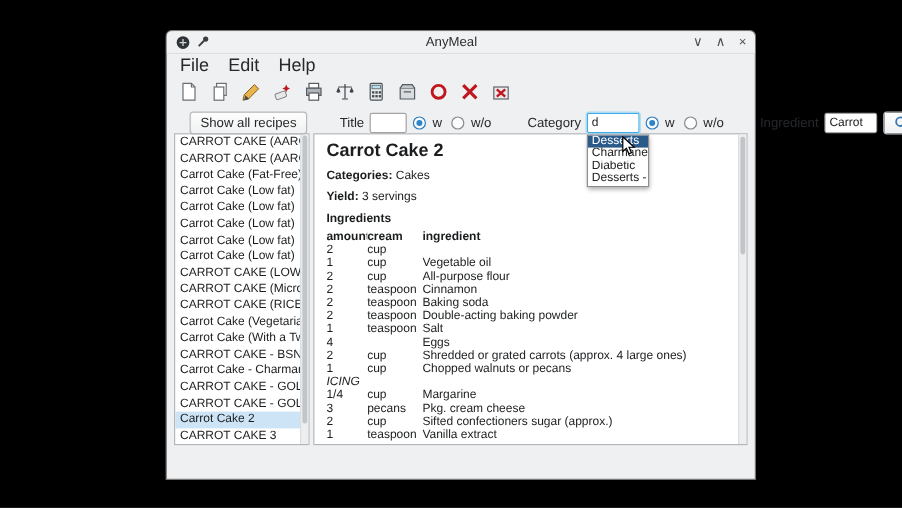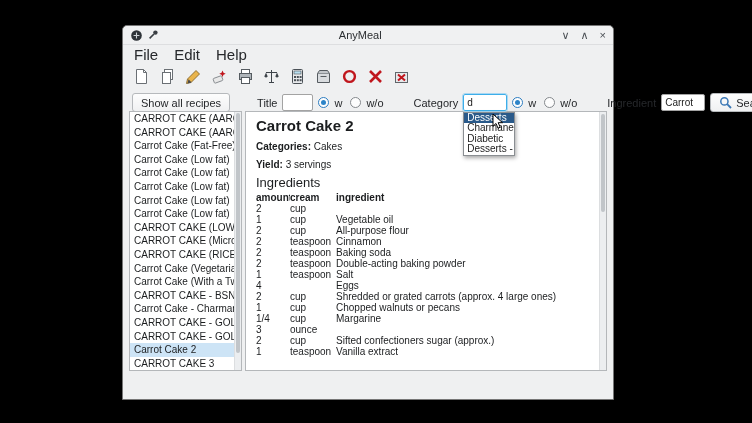--- a/index.html
+++ b/index.html
@@ -1,41 +1,41 @@
 <!DOCTYPE html>
 <html><head>
 <meta charset="utf-8">
 <style>
   * { margin:0; padding:0; box-sizing:border-box; }
   html,body { background:#000; }
   body { font-family:"Liberation Sans", sans-serif; }
   .stage { position:relative; width:752px; height:423px; background:#000; overflow:hidden; }
 
-  .window { position:absolute; left:122px; top:25px; width:492px; height:375px;
+  .window { position:absolute; left:138px; top:25px; width:492px; height:375px;
     background:#eff0f1; border:1px solid #767676; border-radius:5px 5px 0 0;
     box-shadow:0 2px 10px rgba(0,0,0,.6); }
 
   
   .titlebar { display:flex; align-items:center; height:19px; padding:0 7px;
     background:#f0f1f2; border-bottom:1px solid #dddee0; border-radius:5px 5px 0 0; }
   .titlebar .ticons { display:flex; align-items:center; gap:4px; }
   .win-title { flex:1; text-align:center; font-size:11px; color:#2b2e31; }
   .win-controls { display:flex; align-items:center; gap:11px; font-size:11px; color:#4a4f54; }
   .win-controls span { cursor:default; line-height:11px; }
 
   
   .menubar { display:flex; align-items:center; height:18px; padding:0 4px; font-size:15px; color:#26282b; gap:2px; }
   .menu-item { padding:1px 7px; border-radius:2px; }
 
   
   .toolbar { display:flex; align-items:center; height:27px; padding:0 9px; gap:7px; }
   .tbtn { width:19px; height:19px; display:inline-flex; align-items:center; justify-content:center; border-radius:2px; }
 
   
-  .filterbar { position:relative; z-index:10; display:flex; align-items:center; height:25px; padding:0 9px; gap:5px; font-size:11px; color:#26282b; }
+  .filterbar { position:relative; z-index:10; display:flex; align-items:center; height:25px; padding:0 19px; gap:5px; font-size:11px; color:#26282b; }
   .btn { display:inline-flex; align-items:center; gap:4px; background:linear-gradient(#fdfdfd,#f0f1f2);
     border:1px solid #b6b9bc; border-radius:3px; font-size:11px; color:#26282b; padding:2px 8px; height:19px; white-space:nowrap; }
   .txt { height:17px; border:1px solid #a3a3a3; border-radius:2px; background:#fff; font-size:10px;
     font-family:"Liberation Sans",sans-serif; padding:0 3px; color:#222; }
   .txt.focused { border:1px solid #3daee9; outline:1px solid #a9d7f2; }
   .w-title { width:31px; } .w-cat { width:44px; } .w-ing { width:44px; }
   .radio { width:11px; height:11px; border:1px solid #85898d; border-radius:50%; background:#fdfdfd;
     display:inline-flex; align-items:center; justify-content:center; flex:none; }
   .radio .dot { display:none; width:5px; height:5px; border-radius:50%; background:#2d84c8; }
   .radio.checked { border-color:#2d7dc1; }
@@ -61,21 +61,21 @@
   .vscroll { position:absolute; right:0; top:0; bottom:0; width:7px; background:#eceef0; border-left:1px solid #dcdee0; }
   .vscroll .handle { position:absolute; left:1px; right:1px; border-radius:3px; background:#c1c5c9; }
 
   .recipe-view { position:absolute; left:122px; top:85px; width:362px; height:260px; background:#fff;
     border:1px solid #b4b7ba; overflow:hidden; }
   .recipe-inner { padding:5px 10px 0 10px; color:#1b1d1f; }
   .recipe-title { font-size:15px; line-height:18px; font-weight:bold; margin:0 0 6px; }
   .meta-line { font-size:10px; line-height:12px; margin:0 0 6px; }
   .meta-line .lab { font-weight:bold; }
   .meta-line.yield { margin-bottom:5px; }
-  .ing-heading { font-size:13px; line-height:13px; font-weight:normal; margin:2px 0 3px; }
+  .ing-heading { font-size:10px; line-height:13px; font-weight:bold; margin:2px 0 3px; }
   .ing-table { font-size:10px; }
   .ing-row { display:grid; grid-template-columns:34px 46px 1fr; line-height:11px; }
   .ing-row.header { font-weight:bold; }
   .ing-row.em { font-style:italic; }
   .ing-row span { white-space:nowrap; overflow:hidden; }
 </style>
 </head>
 <body>
 
 <div class="stage">
@@ -316,28 +316,34 @@
               <div class="ing-row">
                 <span>2</span>
                 <span>cup</span>
                 <span>Shredded or grated carrots (approx. 4 large ones)</span>
               </div>
               <div class="ing-row">
                 <span>1</span>
                 <span>cup</span>
                 <span>Chopped walnuts or pecans</span>
               </div>
+              <div class="ing-row em">
+                <span>ICING</span>
+                <span></span>
+                <span></span>
+              </div>
               <div class="ing-row">
                 <span>1/4</span>
                 <span>cup</span>
                 <span>Margarine</span>
               </div>
               <div class="ing-row">
                 <span>3</span>
-                <span>ounce</span>
+                <span>pecans</span>
+                <span>Pkg. cream cheese</span>
               </div>
               <div class="ing-row">
                 <span>2</span>
                 <span>cup</span>
                 <span>Sifted confectioners sugar (approx.)</span>
               </div>
               <div class="ing-row">
                 <span>1</span>
                 <span>teaspoon</span>
                 <span>Vanilla extract</span>

